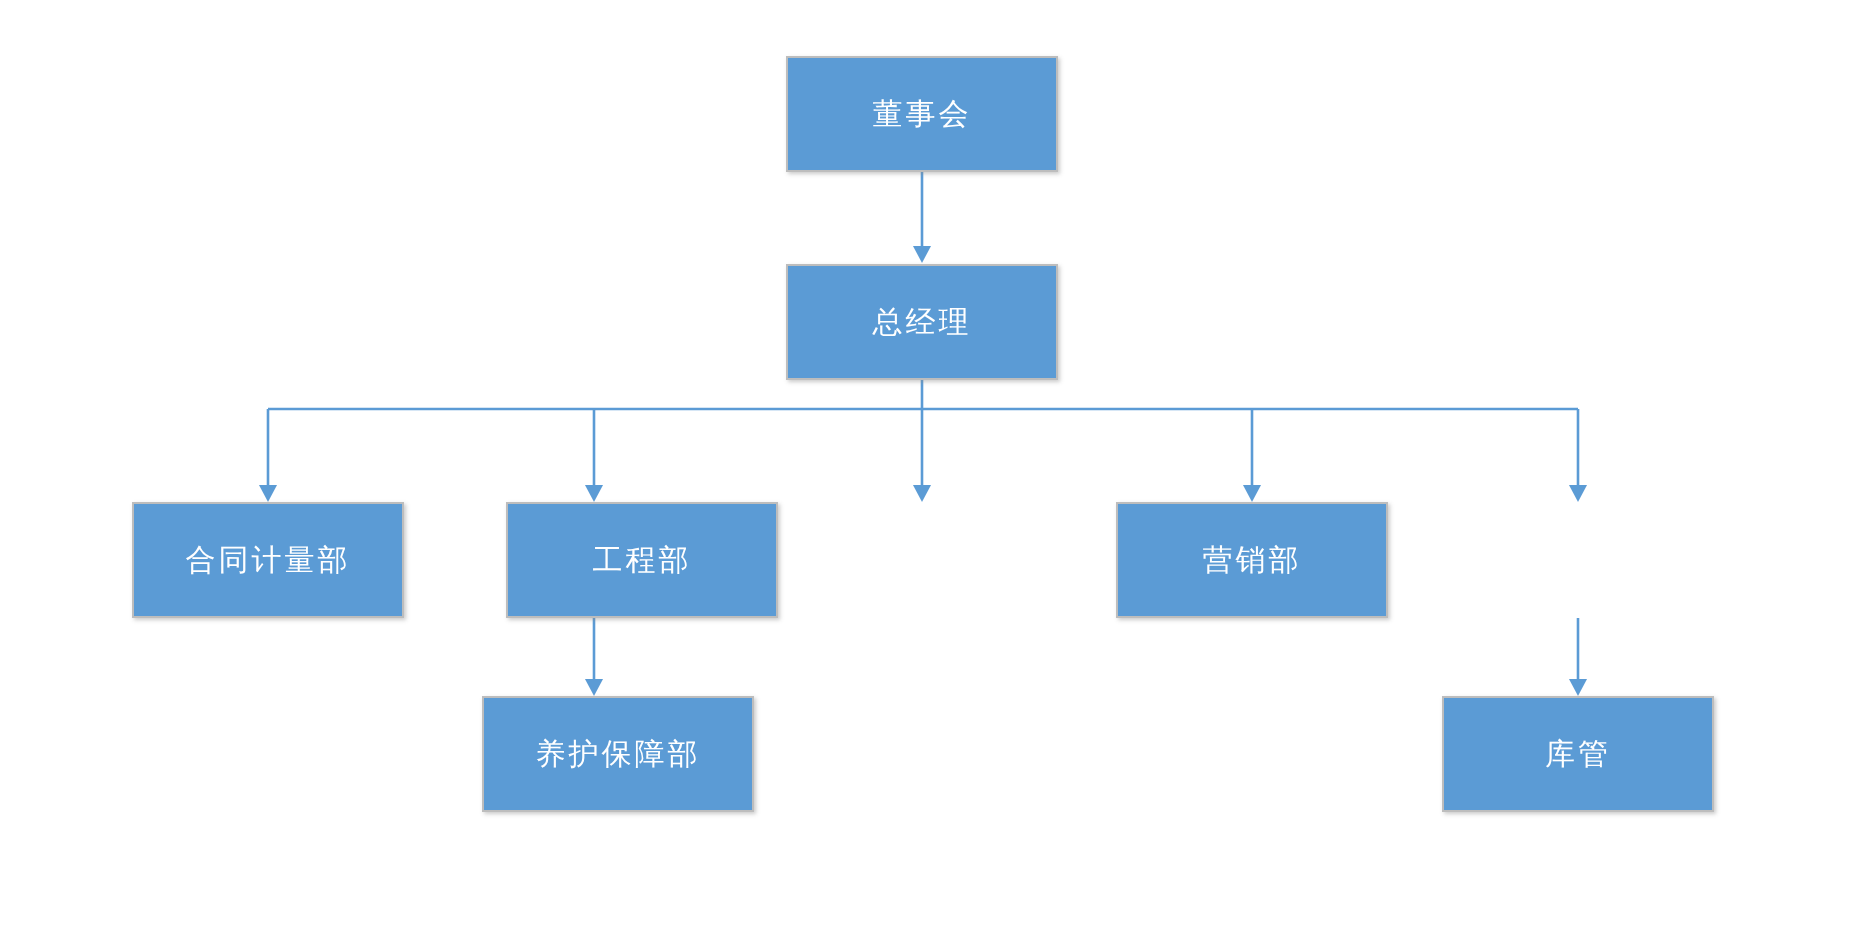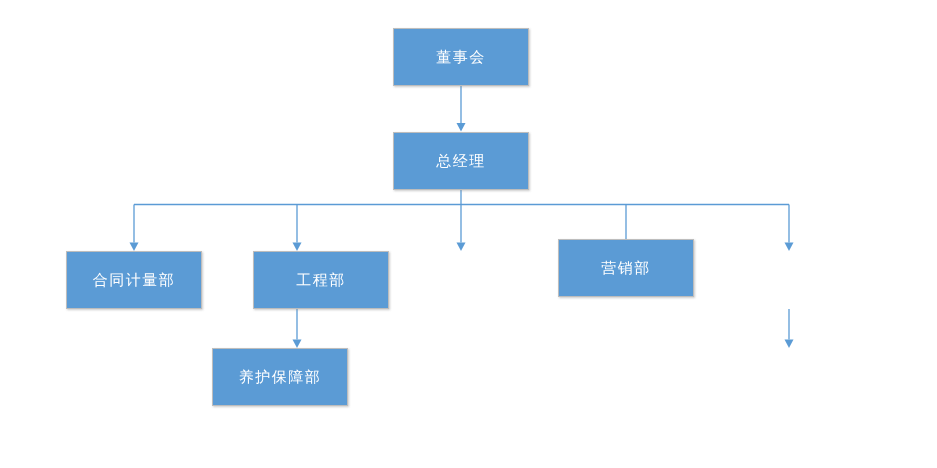--- a/index.html
+++ b/index.html
@@ -34,24 +34,24 @@
     white-space: nowrap;
   }
   
   .pos-board   { left: 393px; top: 28px;  }
   
   .pos-gm      { left: 393px; top: 132px; }
   
   .pos-contract   { left: 66px;  top: 251px; }
   .pos-engineering{ left: 229px; top: 251px; margin-left: 24px; }
   .pos-office     { left: 393px; top: 251px; }
-  .pos-marketing  { left: 558px; top: 239px; }
+  .pos-marketing  { left: 558px; top: 251px; }
   .pos-finance    { left: 721px; top: 251px; }
   
-  .pos-maintenance{ left: 212px; top: 348px; }
+  .pos-maintenance{ left: 241px; top: 348px; }
   .pos-warehouse  { left: 721px; top: 348px; }
 </style>
 </head>
 <body>
 
 <div class="canvas">
 
   <svg class="connector-layer" width="937" height="468" viewBox="0 0 937 468" stroke="#5b9bd5" stroke-width="1.3" fill="none">
 
     <line x1="461" y1="86" x2="461" y2="123"></line>
@@ -92,14 +92,17 @@
   <div class="org-node pos-engineering">
     <span>工程部</span>
   </div>
   <div class="org-node pos-marketing">
     <span>营销部</span>
   </div>
 
   <div class="org-node pos-maintenance">
     <span>养护保障部</span>
   </div>
+  <div class="org-node pos-warehouse">
+    <span>库管</span>
+  </div>
 
 </div>
 
 </body></html>

